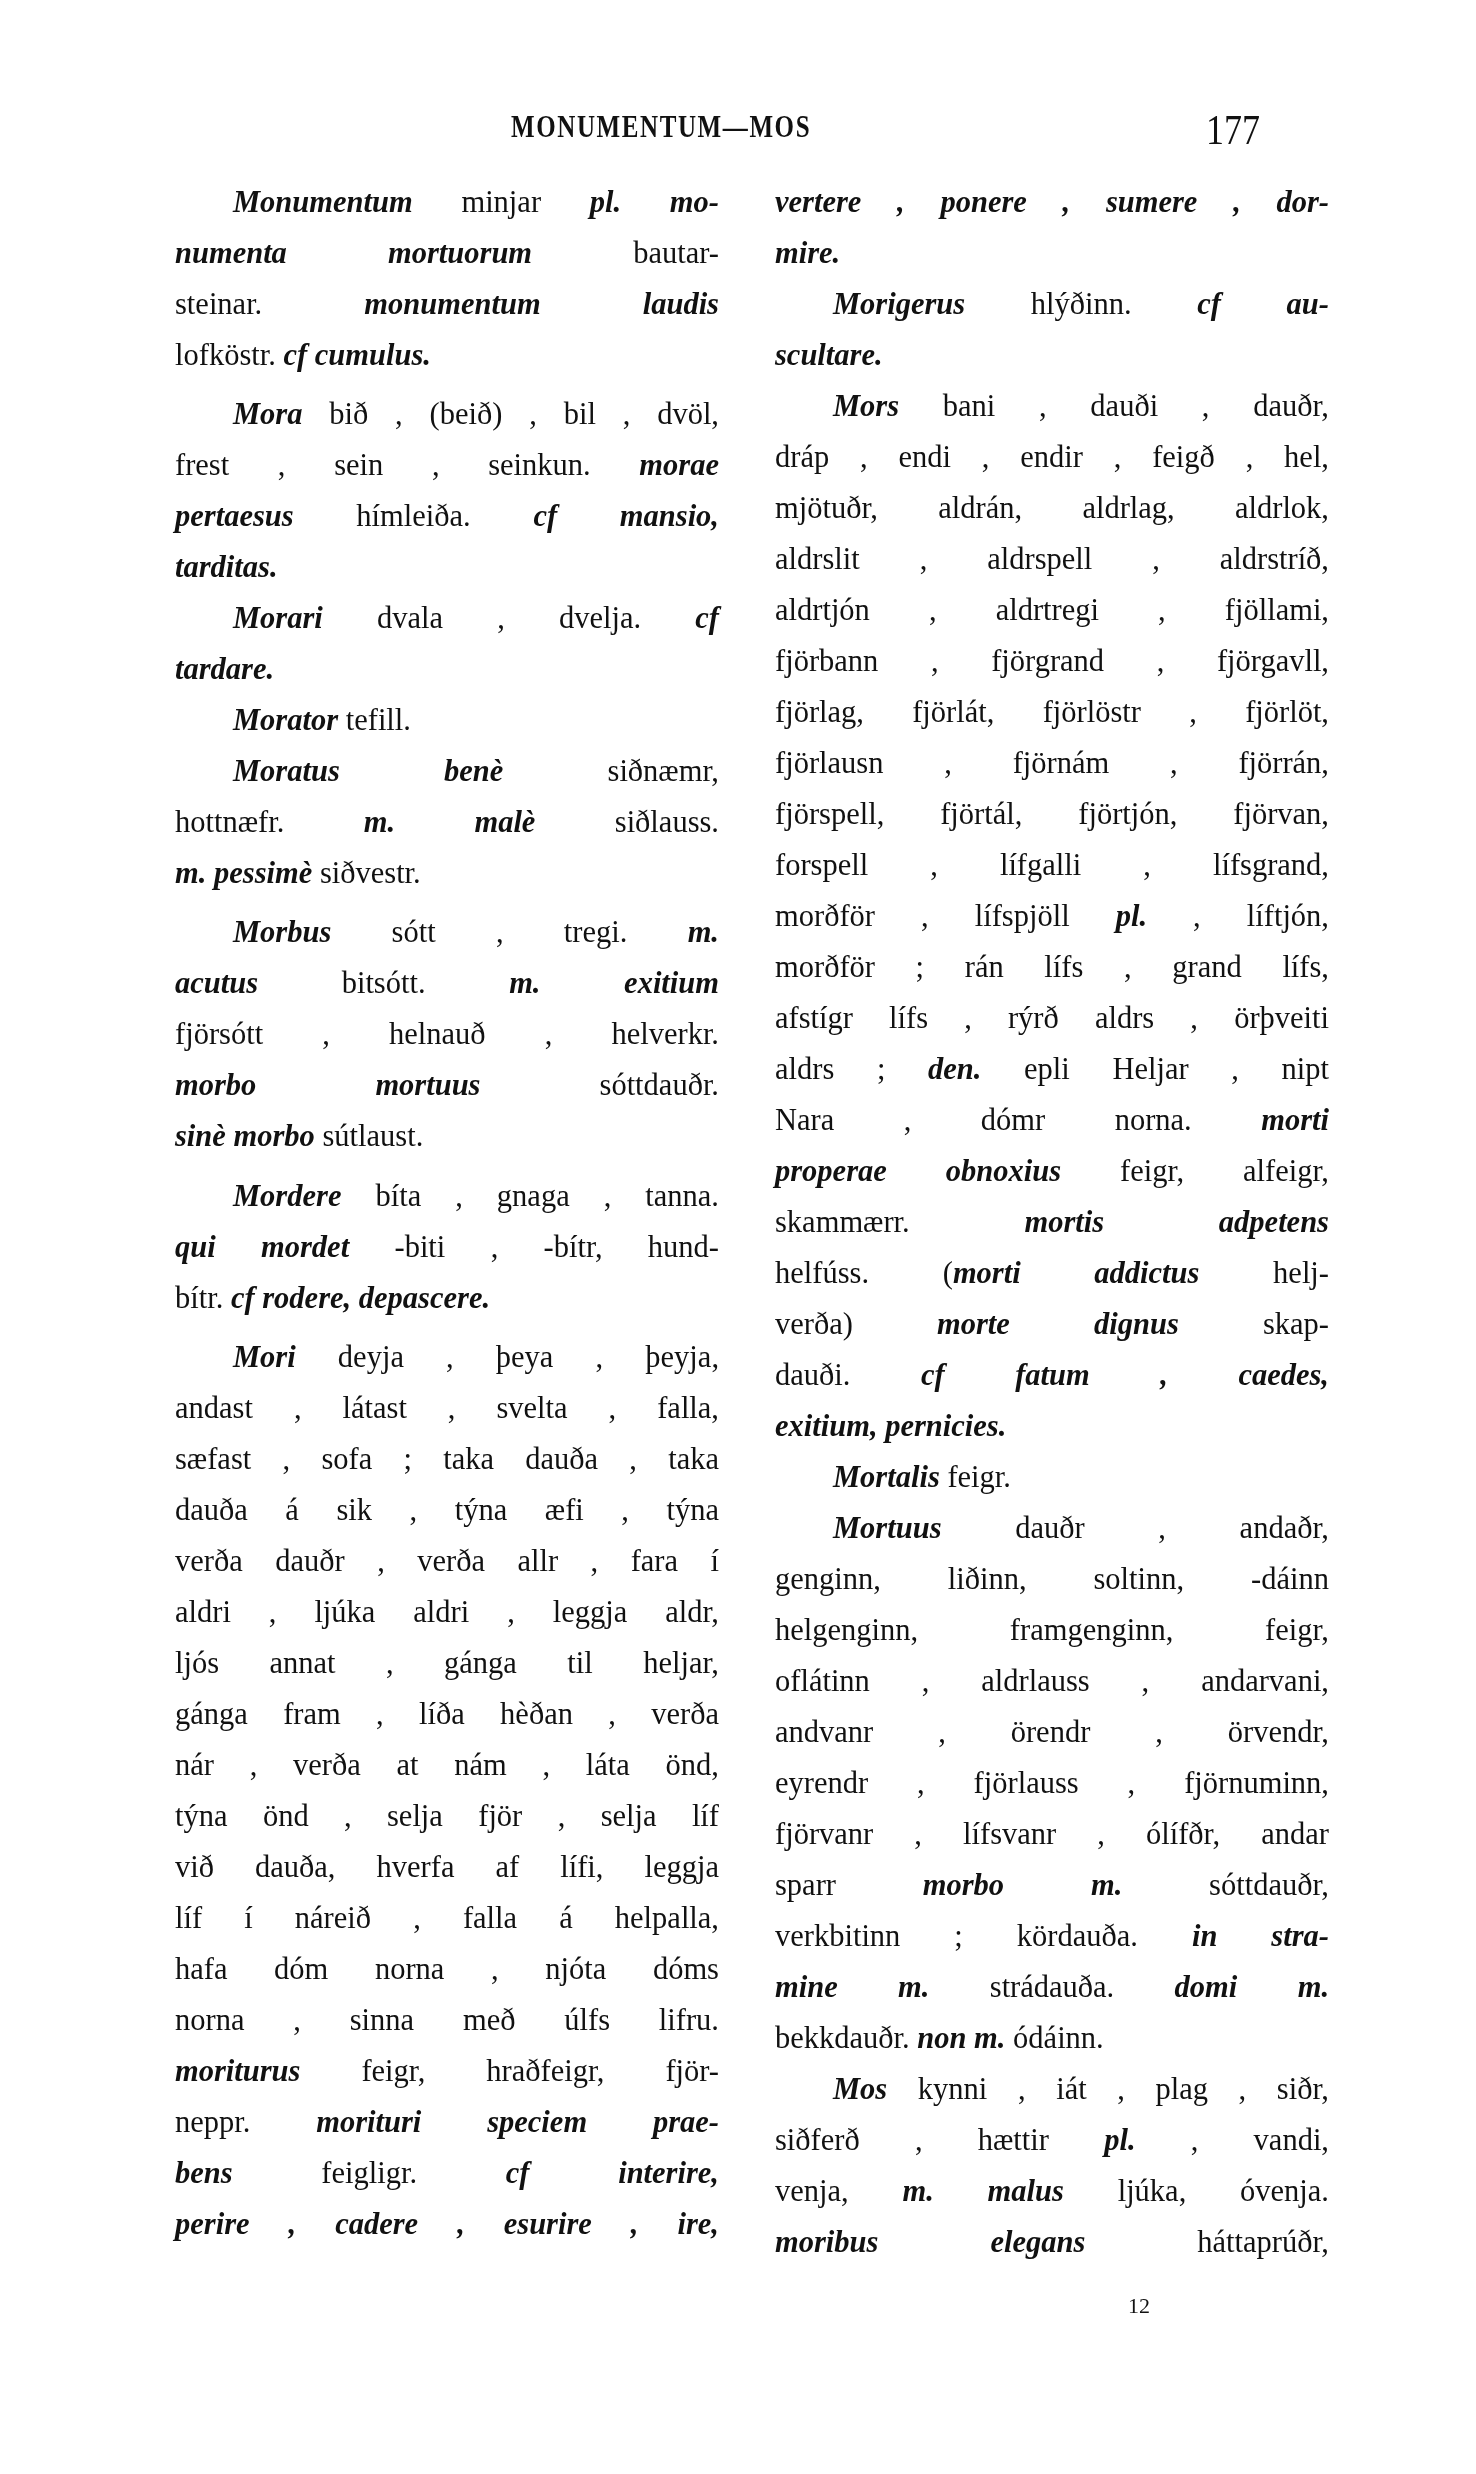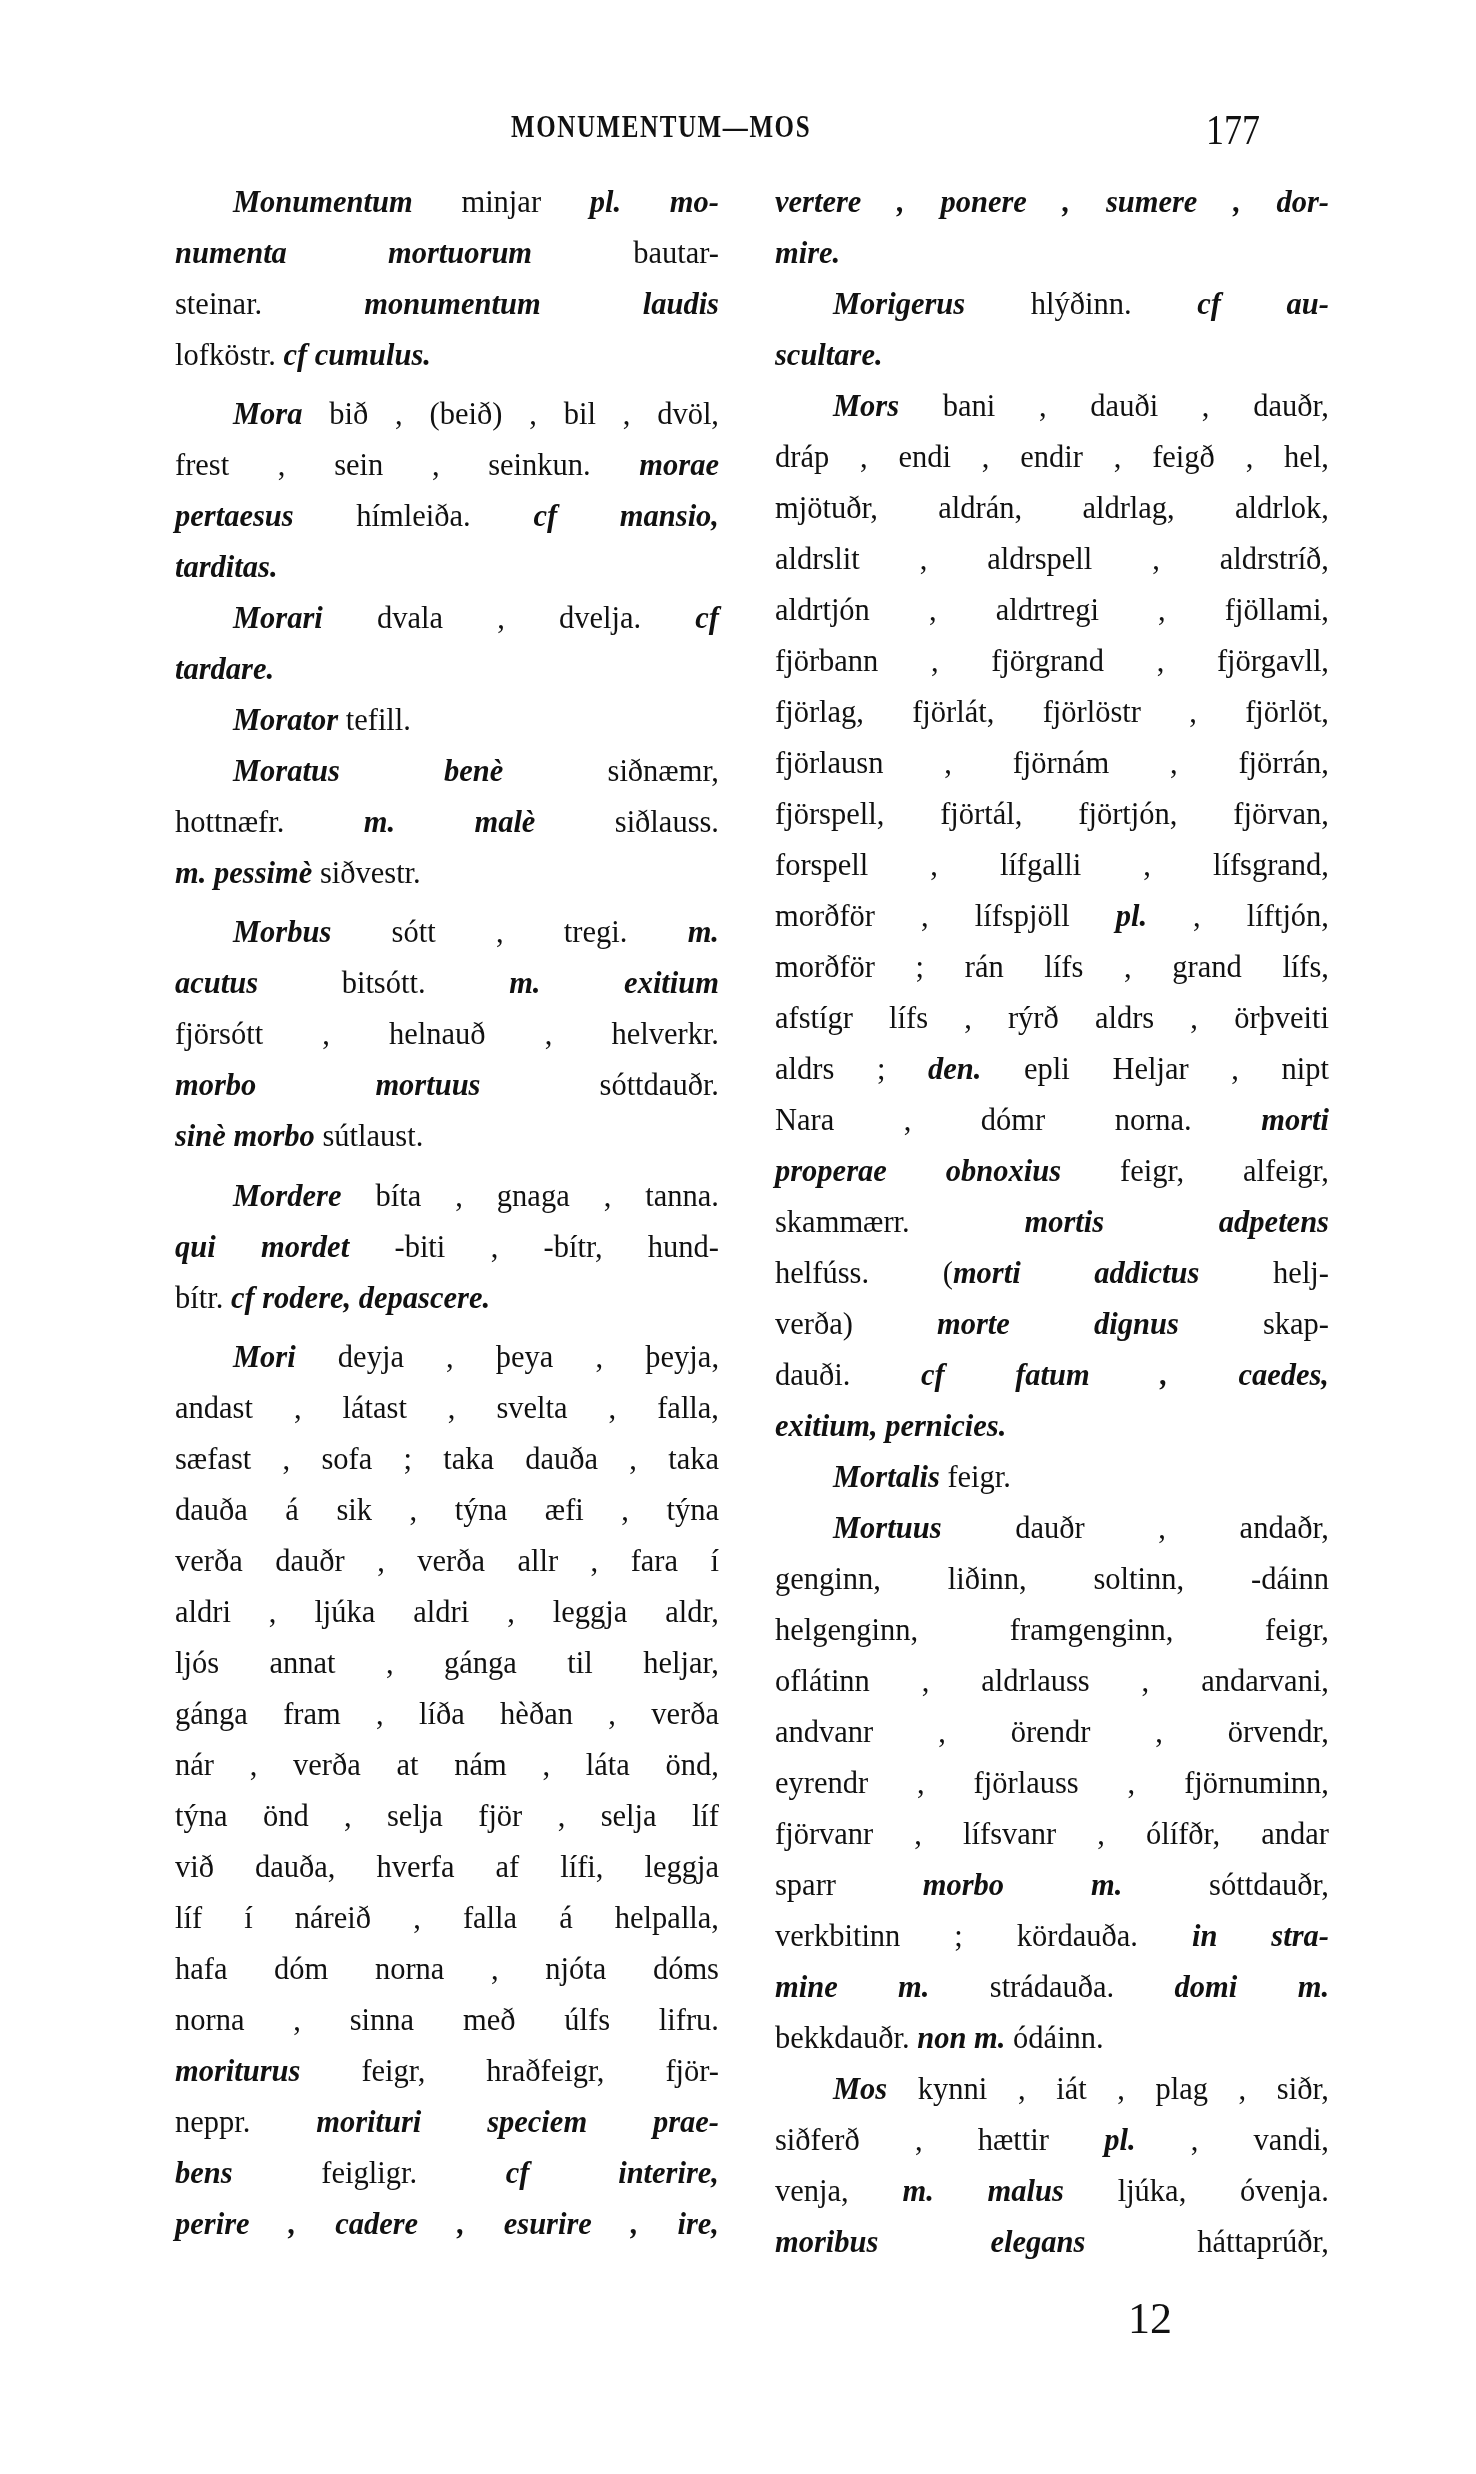--- a/index.html
+++ b/index.html
@@ -12,21 +12,21 @@
            font-family: "Liberation Serif", serif; transform: scaleY(1.2); transform-origin: top left; }
     .column { position: absolute; top: 177px; width: 544px; }
     .col-left { left: 175px; }
     .col-right { left: 775px; width: 554px; }
     .line { height: 51px; line-height: 51px; font-size: 30.5px; white-space: nowrap;
             text-align: justify; text-align-last: justify; overflow: visible; }
     .line.last { text-align-last: left; }
     .line.indent { padding-left: 58px; }
     .line.gap { margin-top: 8.2px; }
     .seg-i { font-style: italic; font-weight: bold; }
-    .signature { position: absolute; top: 2293px; left: 1128px; font-size: 44px; }
+    .signature { position: absolute; top: 2293px; left: 1128px; font-size: 22px; }
   </style>
 </head>
 <body>
 
 <div class="running-head">MONUMENTUM—MOS</div>
 <div class="page-number">177</div>
 
 <div class="column col-left">
     <div class="line indent"><span class="seg-i">Monumentum</span><span class="seg"> minjar </span><span class="seg-i">pl.</span><span class="seg-i"> mo-</span></div>
     <div class="line"><span class="seg-i">numenta</span><span class="seg-i"> mortuorum </span><span class="seg"> bautar-</span></div>

